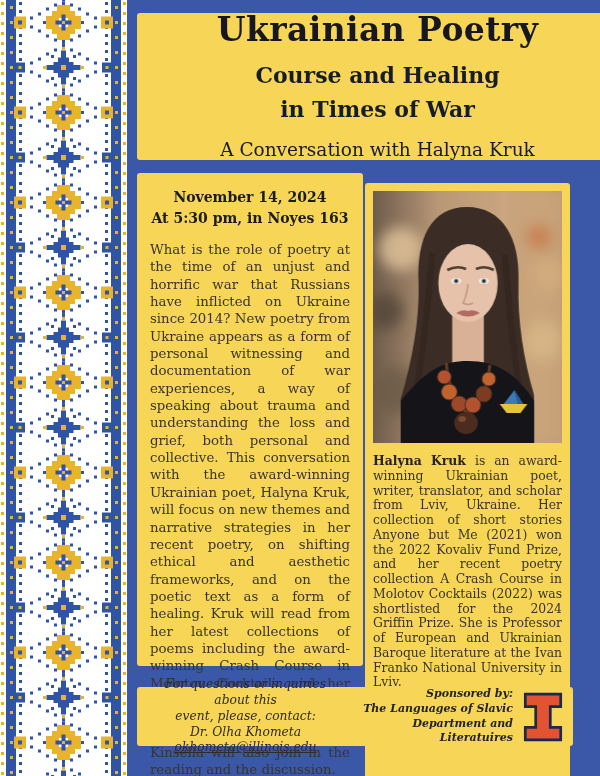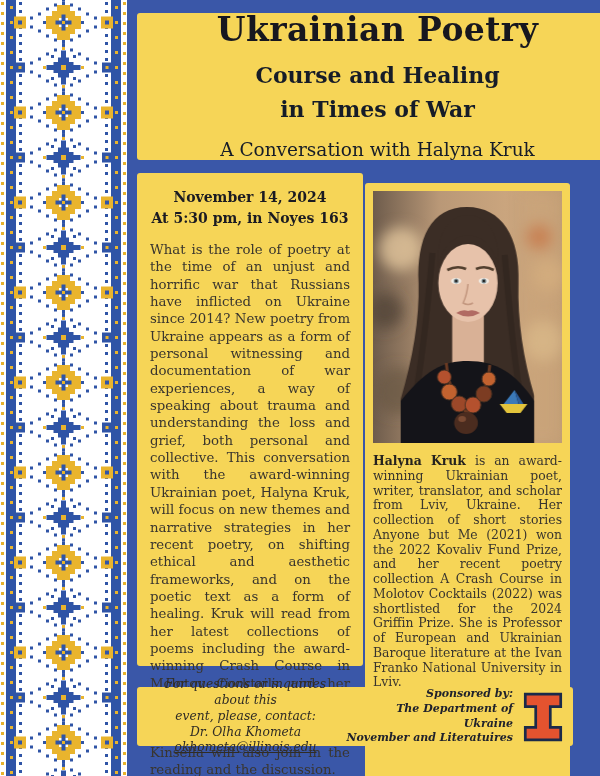--- a/index.html
+++ b/index.html
@@ -279,21 +279,21 @@
 
   <div class="panel footer">
     <div class="contact">
       <div>For questions or inquiries about this</div>
       <div>event, please, contact:</div>
       <div>Dr. Olha Khometa</div>
       <div><span class="email">okhometa@illinois.edu</span></div>
     </div>
     <div class="sponsor">
       <div>Sponsored by:</div>
-      <div>The Department of Ukraine</div>
-      <div>November and Literatuires</div>
+      <div>The Languages of Slavic</div>
+      <div>Department and Literatuires</div>
     </div>
     <svg class="logo" viewBox="0 0 40 48">
       <path d="M3 2 H37 V14 H27 V34 H37 V46 H3 V34 H13 V14 H3 Z" fill="#e4532f" stroke="#1b2a4a" stroke-width="2.6" stroke-linejoin="miter"></path>
     </svg>
   </div>
 
 </div>
 
 </body></html>

